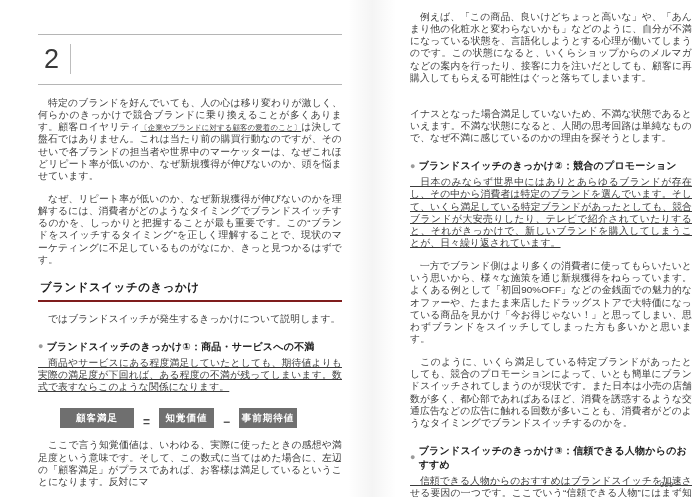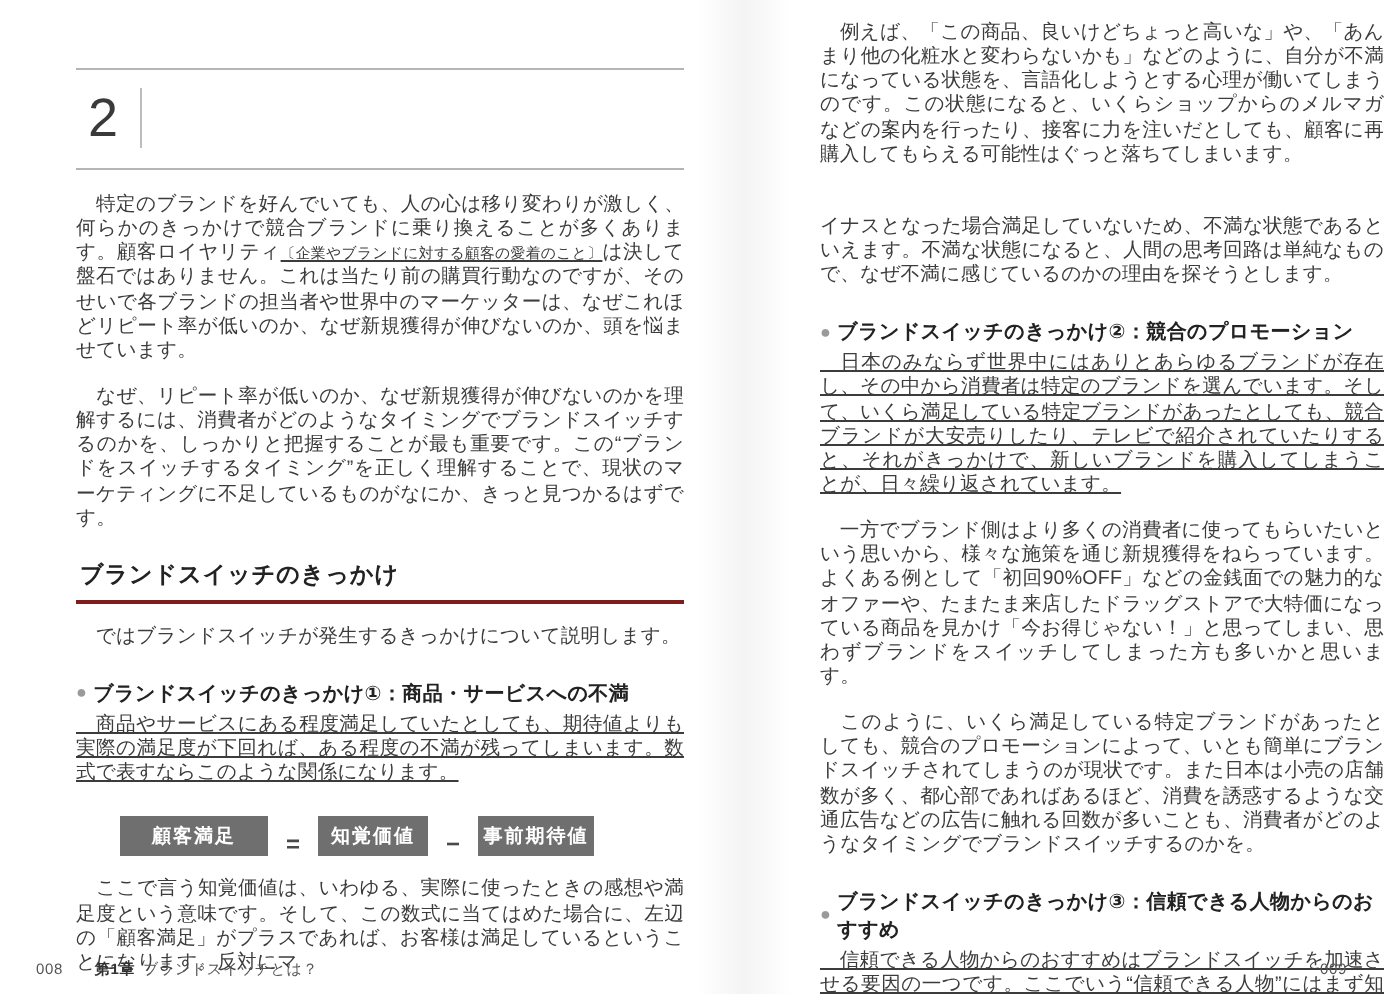--- a/index.html
+++ b/index.html
@@ -169,22 +169,17 @@
 
     <div class="trigger-heading">
       <span class="bullet">●</span>
       <span>ブランドスイッチのきっかけ③：信頼できる人物からのおすすめ</span>
     </div>
 
     <p class="para">　信頼できる人物からのおすすめはブランドスイッチを加速させる要因の一つです。ここでいう“信頼できる人物”にはまず知人が挙げられます。知人からの口コミがキーになる例として化粧品があります。スキンケアやコ</p>
 
   </div>
 
-  <div class="footer footer-left">
-    <span class="page-num">008</span>
-    <span class="chap-label">第1章</span>
-    <span>ブランドスイッチとは？</span>
-  </div>
   <div class="footer footer-right">
     <span>009</span>
   </div>
 
 </div>
 
 </body></html>

